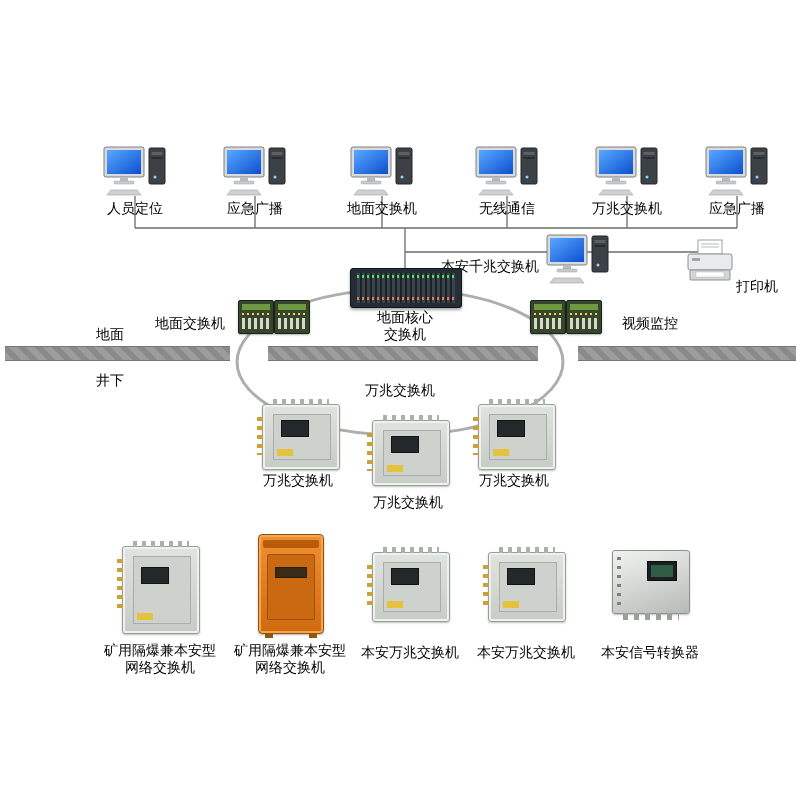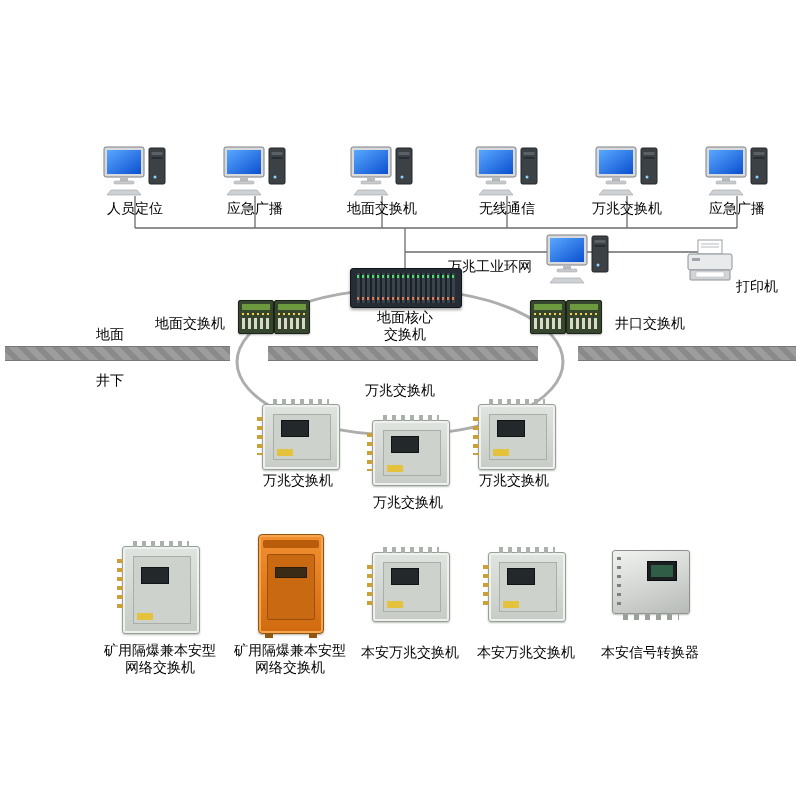--- a/index.html
+++ b/index.html
@@ -125,21 +125,21 @@
       <use href="#sym-pc"></use>
     </svg>
 
   <div class="lbl" style="left:85px;top:200px;width:100px">人员定位</div>
   <div class="lbl" style="left:205px;top:200px;width:100px">应急广播</div>
   <div class="lbl" style="left:332px;top:200px;width:100px">地面交换机</div>
   <div class="lbl" style="left:457px;top:200px;width:100px">无线通信</div>
   <div class="lbl" style="left:577px;top:200px;width:100px">万兆交换机</div>
   <div class="lbl" style="left:687px;top:200px;width:100px">应急广播</div>
 
-  <div class="lbl" style="left:440px;top:258px;width:100px">万兆工业环网</div>
+  <div class="lbl" style="left:440px;top:258px;width:100px">本安千兆交换机</div>
   <svg class="dev" style="left:546px;top:234px" width="64" height="50">
       <use href="#sym-pc"></use>
     </svg>
   <svg class="dev" style="left:684px;top:238px" width="52" height="48">
       <use href="#sym-printer"></use>
     </svg>
   <div class="lbl" style="left:736px;top:278px;width:60px;text-align:left">打印机</div>
 
   <div class="rack" style="left:350px;top:268px;width:110px;height:38px">
     <div class="slots"></div>
@@ -164,21 +164,21 @@
   <div class="msw" style="left:530px;top:300px">
     <div class="cap"></div>
     <div class="led"></div>
     <div class="ports"></div>
   </div>
   <div class="msw" style="left:566px;top:300px">
     <div class="cap"></div>
     <div class="led"></div>
     <div class="ports"></div>
   </div>
-  <div class="lbl" style="left:608px;top:315px;width:84px">井口交换机</div>
+  <div class="lbl" style="left:608px;top:315px;width:84px">视频监控</div>
 
   <div class="gbar" style="left:5px;width:225px"></div>
   <div class="gbar" style="left:268px;width:270px"></div>
   <div class="gbar" style="left:578px;width:218px"></div>
   <div class="lbl" style="left:88px;top:326px;width:44px">地面</div>
   <div class="lbl" style="left:88px;top:372px;width:44px">井下</div>
 
   <div class="lbl" style="left:340px;top:382px;width:120px">万兆交换机</div>
 
   <div class="exsw" style="left:262px;top:404px;width:76px;height:64px">

